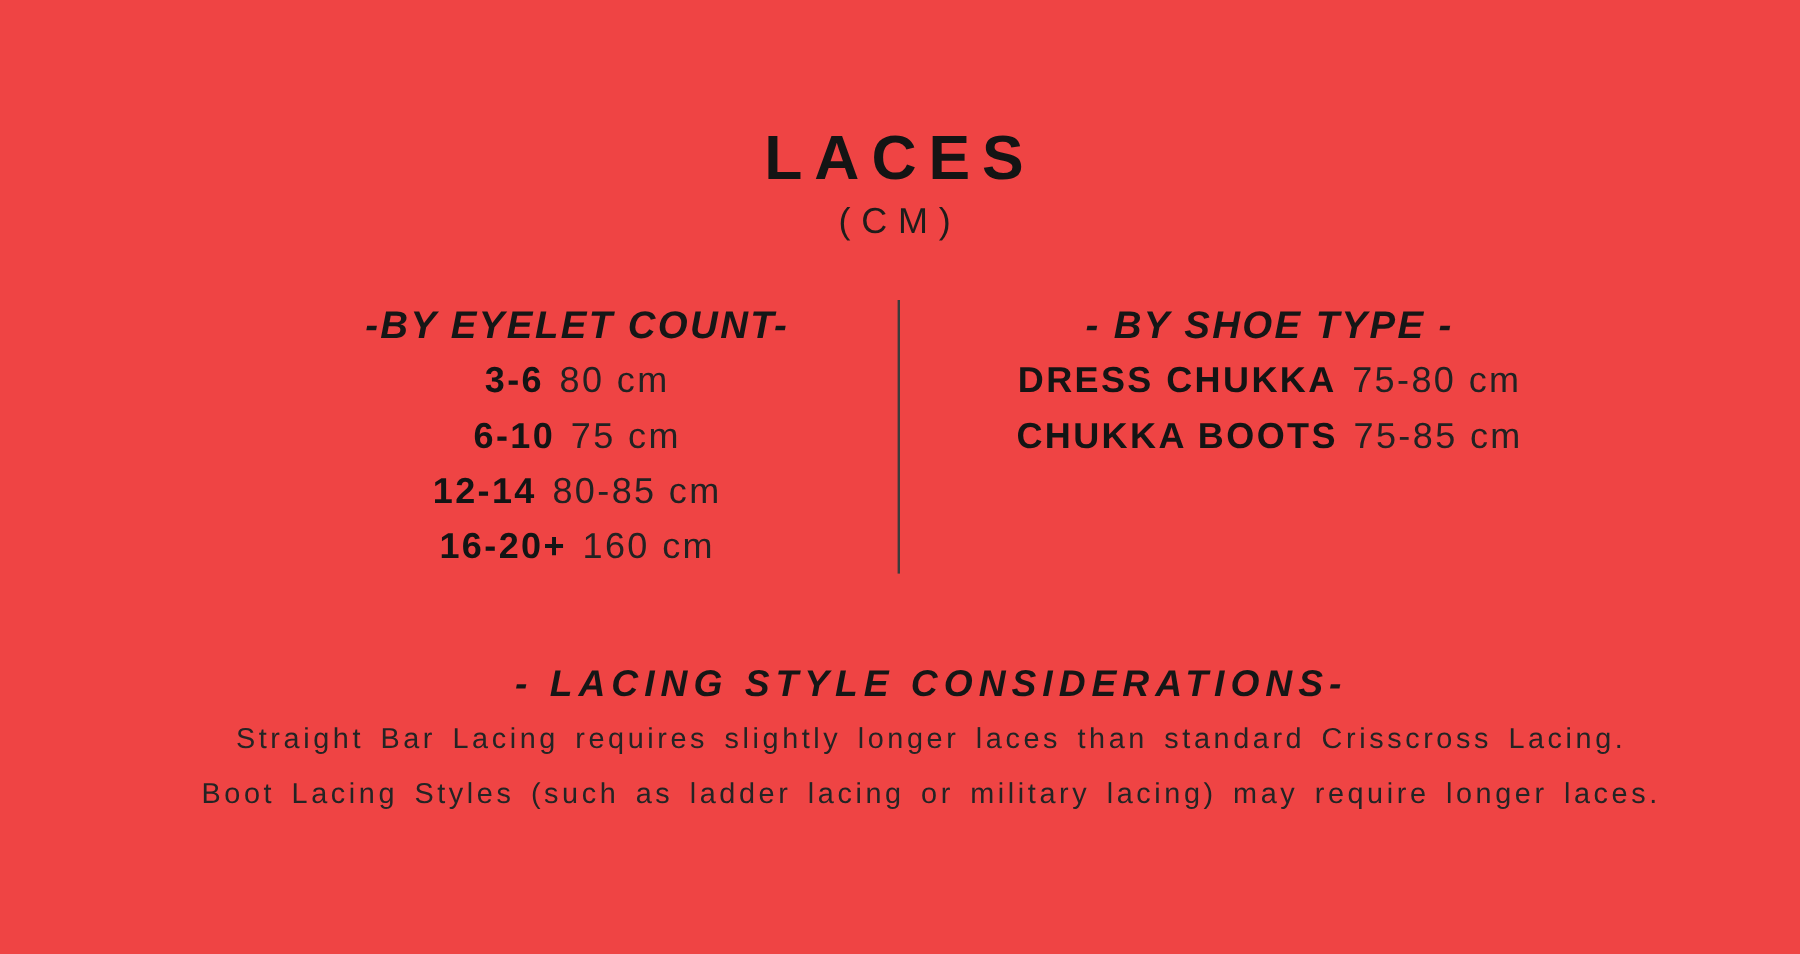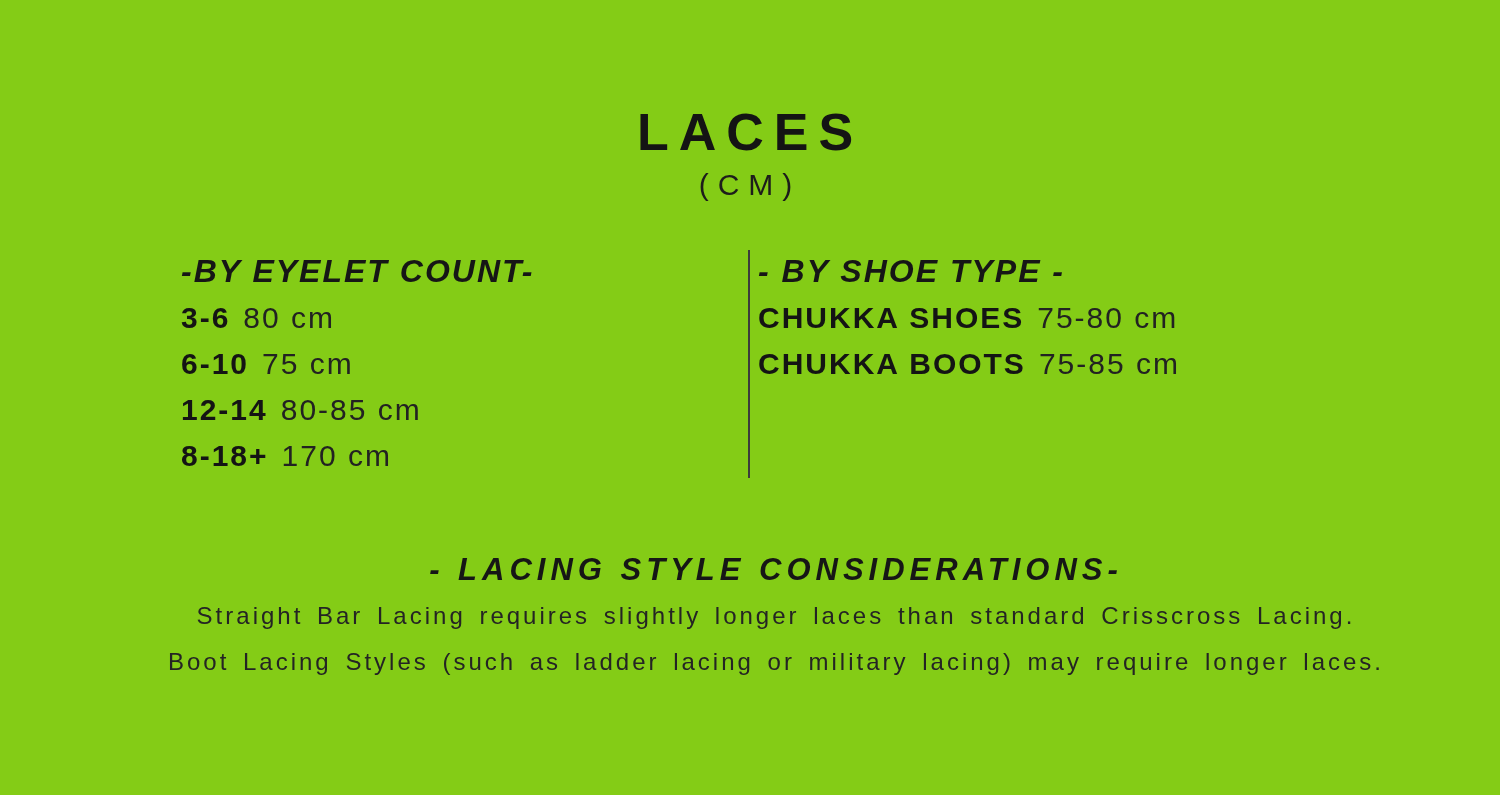--- a/index.html
+++ b/index.html
@@ -9,21 +9,21 @@
     height: 795px;
     background: #ffffff;
     color: #1d1d1b;
     font-family: "Liberation Sans", sans-serif;
     overflow: hidden;
   }
   .page {
     position: relative;
     width: 1500px;
     height: 795px;
-    background: #84cc16;
+    background: #ef4444;
   }
 
   
   .title-block {
     position: absolute;
     top: 102px;
     left: 0;
     right: 0;
     text-align: center;
   }
@@ -42,20 +42,21 @@
     letter-spacing: 9px;
     line-height: 36px;
     color: #1d1d1b;
   }
 
   
   .column {
     position: absolute;
     top: 253px;
     width: 600px;
+    text-align: center;
   }
   .column-left  { left: 181px; }
   .column-right { left: 758px; }
   .col-header {
     font-size: 32px;
     font-weight: bold;
     font-style: italic;
     letter-spacing: 2px;
     line-height: 36px;
     margin-bottom: 6px;
@@ -130,30 +131,30 @@
     <div class="col-row">
       <span class="row-label">3-6</span><span class="row-value">80 cm</span>
     </div>
     <div class="col-row">
       <span class="row-label">6-10</span><span class="row-value">75 cm</span>
     </div>
     <div class="col-row">
       <span class="row-label">12-14</span><span class="row-value">80-85 cm</span>
     </div>
     <div class="col-row">
-      <span class="row-label">8-18+</span><span class="row-value">170 cm</span>
+      <span class="row-label">16-20+</span><span class="row-value">160 cm</span>
     </div>
   </section>
 
   <div class="divider"></div>
 
   <section class="column column-right">
     <div class="col-header">- BY SHOE TYPE -</div>
     <div class="col-row">
-      <span class="row-label">CHUKKA SHOES</span><span class="row-value">75-80 cm</span>
+      <span class="row-label">DRESS CHUKKA</span><span class="row-value">75-80 cm</span>
     </div>
     <div class="col-row">
       <span class="row-label">CHUKKA BOOTS</span><span class="row-value">75-85 cm</span>
     </div>
   </section>
 
   <section class="considerations">
     <div class="cons-header">- LACING STYLE CONSIDERATIONS-</div>
     <p class="cons-line">Straight Bar Lacing requires slightly longer laces than standard Crisscross Lacing.</p>
     <p class="cons-line">Boot Lacing Styles (such as ladder lacing or military lacing) may require longer laces.</p>

